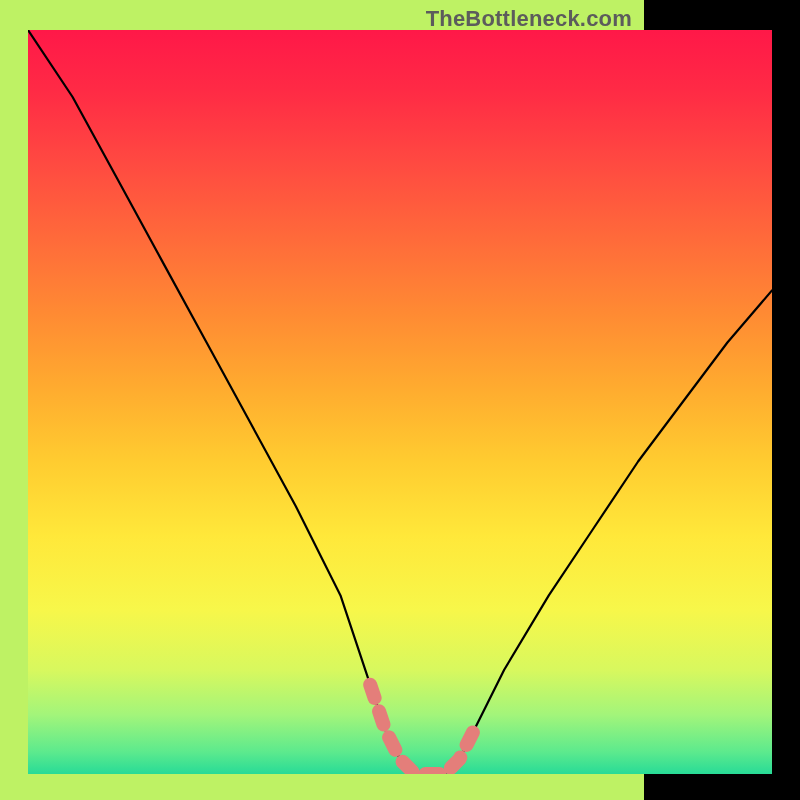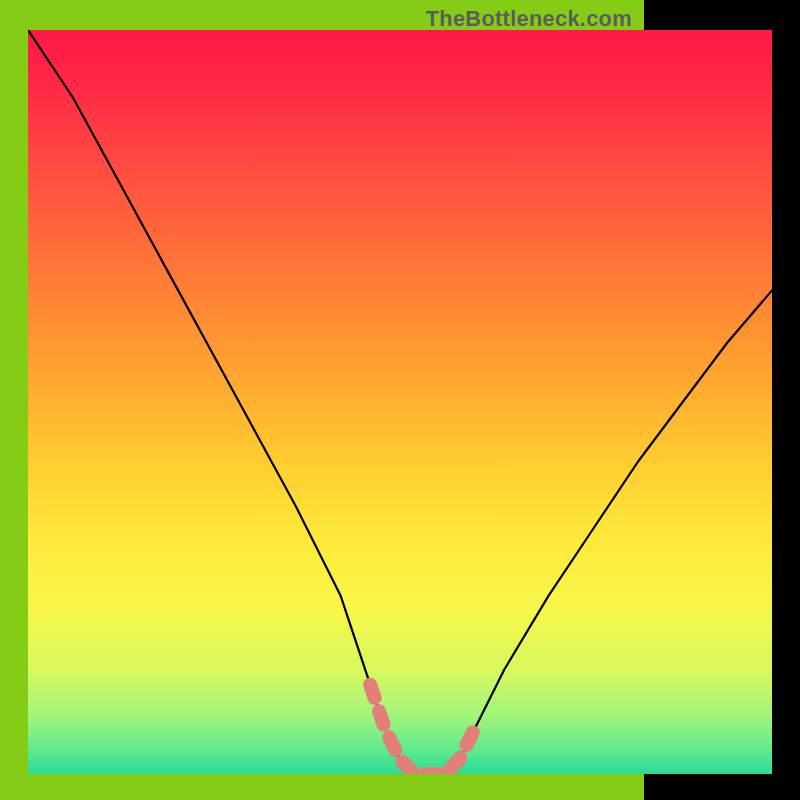--- a/index.html
+++ b/index.html
@@ -1,21 +1,21 @@
 <!DOCTYPE html>
 <html><head>
 <meta charset="utf-8">
 <style>
   * { margin: 0; padding: 0; box-sizing: border-box; }
   html, body { width: 800px; height: 800px; overflow: hidden; background: #000; }
   .frame {
     position: relative;
     width: 644px;
     height: 800px;
-    background: #84cc16;
+    background: #bef264;
   }
   .watermark {
     position: absolute;
     top: 6px;
     right: 12px;
     font-family: Arial, Helvetica, sans-serif;
     font-size: 22px;
     font-weight: bold;
     color: #5c5c5c;
     letter-spacing: 0.2px;

